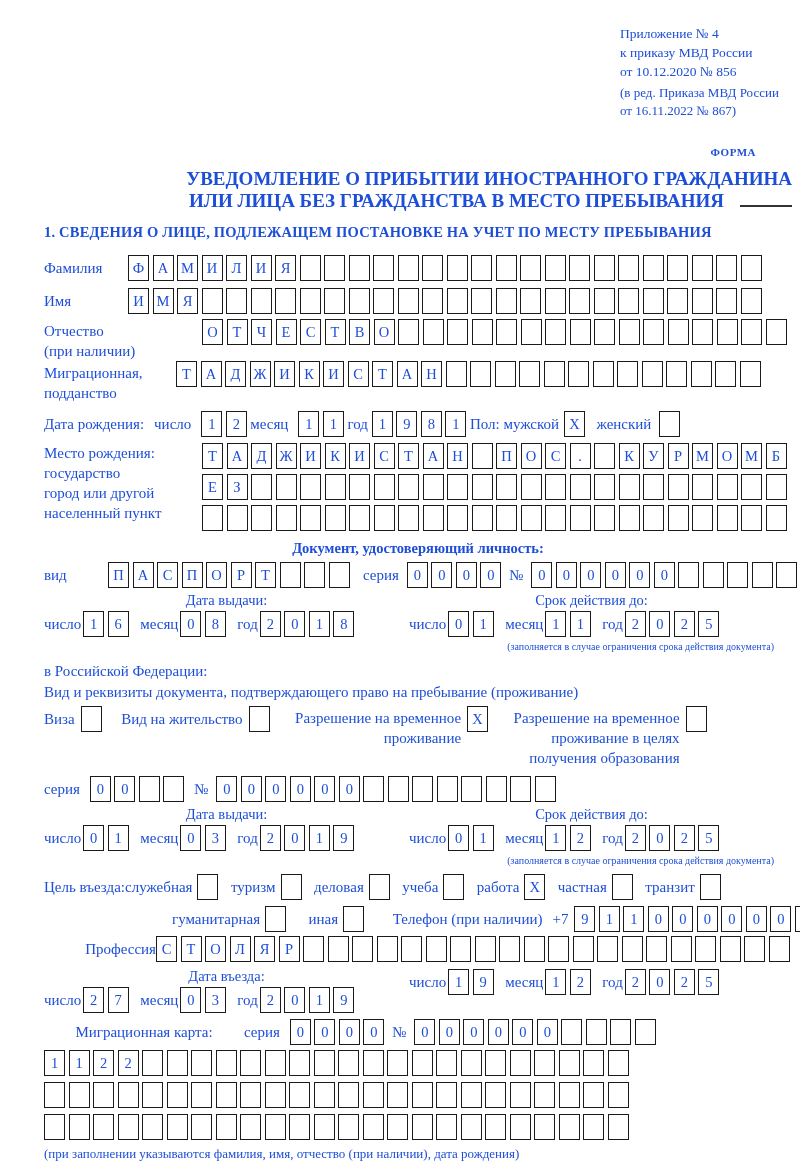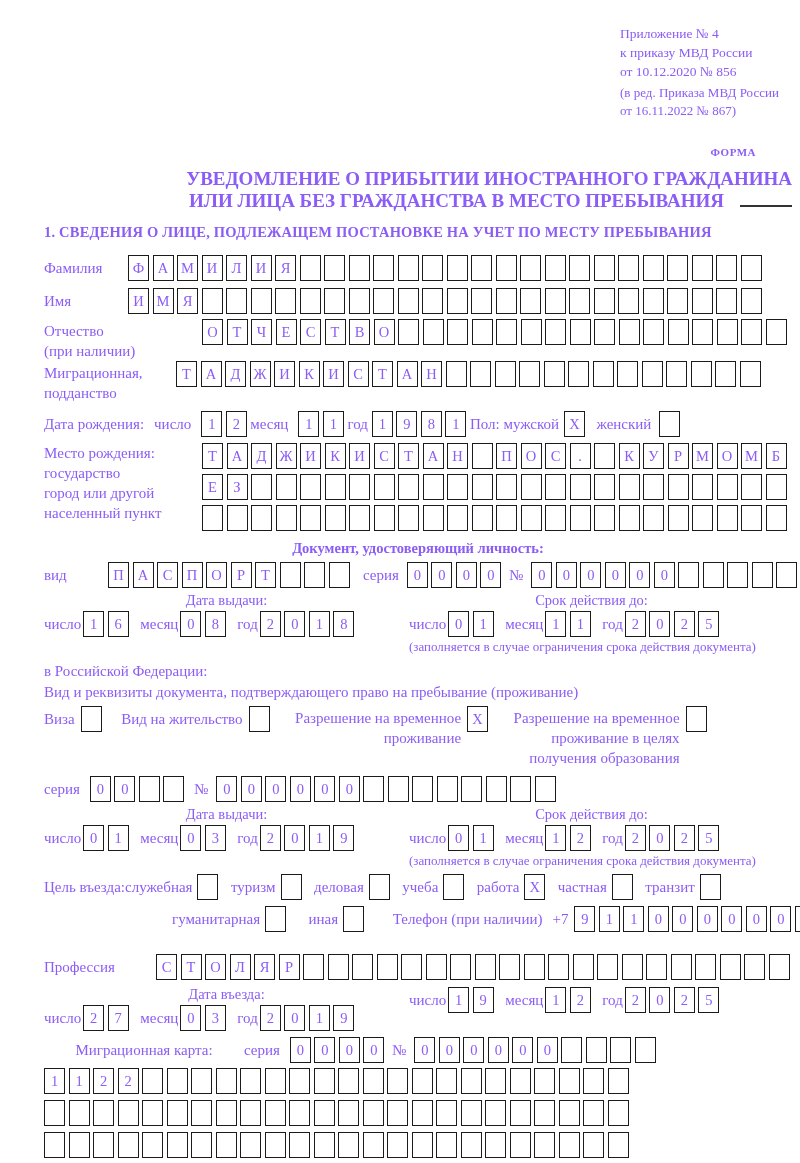--- a/index.html
+++ b/index.html
@@ -1,20 +1,20 @@
 <!DOCTYPE html>
 <html><head>
 <meta charset="utf-8">
 <style>
   html,body{margin:0;padding:0;background:#ffffff;}
   .page{
     width:800px;height:1163px;box-sizing:border-box;
     padding:24px 8px 0 44px;overflow:hidden;position:relative;
     font-family:"Liberation Serif","DejaVu Serif",serif;
-    font-size:15px;color:#8b5cf6;background:#fff;
+    font-size:15px;color:#1d4ed8;background:#fff;
   }
   
   .h-ref{margin-left:576px;font-size:13.5px;line-height:19px;}
   .h-ed{margin-left:576px;font-size:13px;line-height:18px;margin-top:3px;}
   .form-label{text-align:right;padding-right:36px;font-weight:bold;font-size:11px;margin-top:26px;letter-spacing:.5px;}
   
   .title{text-align:right;font-weight:bold;font-size:19px;line-height:22px;margin-top:10px;}
   .title-underline{display:inline-block;width:52px;border-bottom:2px solid #333;margin-left:16px;}
   .section-heading{font-weight:bold;font-size:14.5px;margin-top:12px;letter-spacing:.2px;}
   
@@ -23,40 +23,40 @@
     width:21px;height:26px;box-sizing:border-box;border:1.6px solid #1b1b1b;
     margin-right:3.5px;font-size:14.5px;background:#fff;
   }
   .cells{display:inline-flex;flex-wrap:nowrap;}
   
   .crow{display:flex;align-items:flex-start;}
   .lbl{flex:none;line-height:26px;}
   .lbl2{flex:none;line-height:20px;padding-top:2px;}
   .w84{width:84px;}.w158{width:158px;}.w132{width:132px;}.w112{width:112px;}.w64{width:64px;}
   .mt-surname{margin-top:14px;}
-  .mt7{margin-top:7px;}.mt6{margin-top:22px;}.mt5{margin-top:5px;}
+  .mt7{margin-top:7px;}.mt6{margin-top:4px;text-align:right;}.mt5{margin-top:5px;}
   
   .inline-row{display:flex;align-items:center;margin-top:8px;}
   .inline-row .gap{width:10px;flex:none;}
   .ilabel{line-height:26px;flex:none;}
   .birthplace{display:flex;margin-top:6px;}
   .bp-labels{width:158px;flex:none;font-size:15px;line-height:20px;}
   .bp-cells .cells{display:flex;margin-bottom:5px;}
   .center-bold{text-align:center;font-weight:bold;font-size:14.5px;margin-top:3px;line-height:19px;}
   
   .vid-row{display:flex;align-items:center;margin-top:4px;}
   .vid-row .sp{flex:none;text-align:center;}
   
   .dates-row{display:flex;margin-top:3px;}
   .date-group{width:365px;flex:none;}
   .dg-heading{text-align:center;font-size:14.5px;line-height:18px;}
   .dg-line{display:flex;align-items:center;margin-top:2px;}
   .dg-line .dlabel{flex:none;line-height:26px;margin-right:2px;}
   .dg-line .mid{margin-left:8px;}
-  .dg-foot{font-size:13px;line-height:15px;margin-top:2px;text-align:left;white-space:nowrap;}
+  .dg-foot{font-size:10px;line-height:15px;margin-top:2px;text-align:right;white-space:nowrap;}
   
   .intro{line-height:21px;margin-top:7px;}
   .permits-row{display:flex;align-items:flex-start;margin-top:3px;}
   .permit-item{display:flex;align-items:flex-start;}
   .permit-label{line-height:26px;margin-right:6px;}
   .permit-label.multi{text-align:right;line-height:20px;padding-top:2px;}
   
   .purpose-row{display:flex;align-items:center;margin-top:6px;flex-wrap:nowrap;}
   .popt{display:flex;align-items:center;margin-right:9px;}
   .popt .olabel{margin-right:5px;white-space:nowrap;}
@@ -798,16 +798,17 @@
           <span class="cell"></span>
           <span class="cell"></span>
           <span class="cell"></span>
           <span class="cell"></span>
           <span class="cell"></span>
           <span class="cell"></span>
           <span class="cell"></span>
           <span class="cell"></span>
           <span class="cell"></span>
         </span>
+      <div class="legal-foot">(при заполнении указываются фамилия, имя, отчество (при наличии), дата рождения)</div>
     </div>
   </div>
 
 </div>
 
 </body></html>

